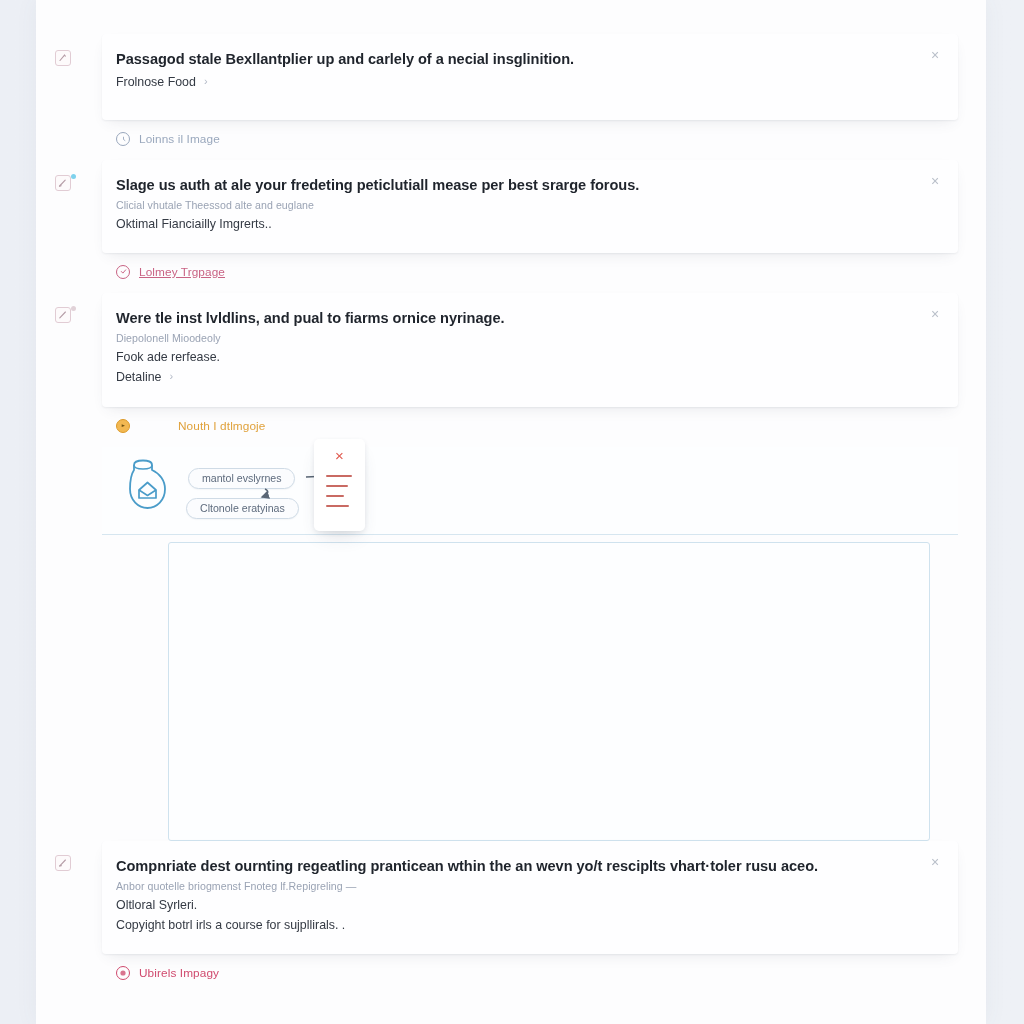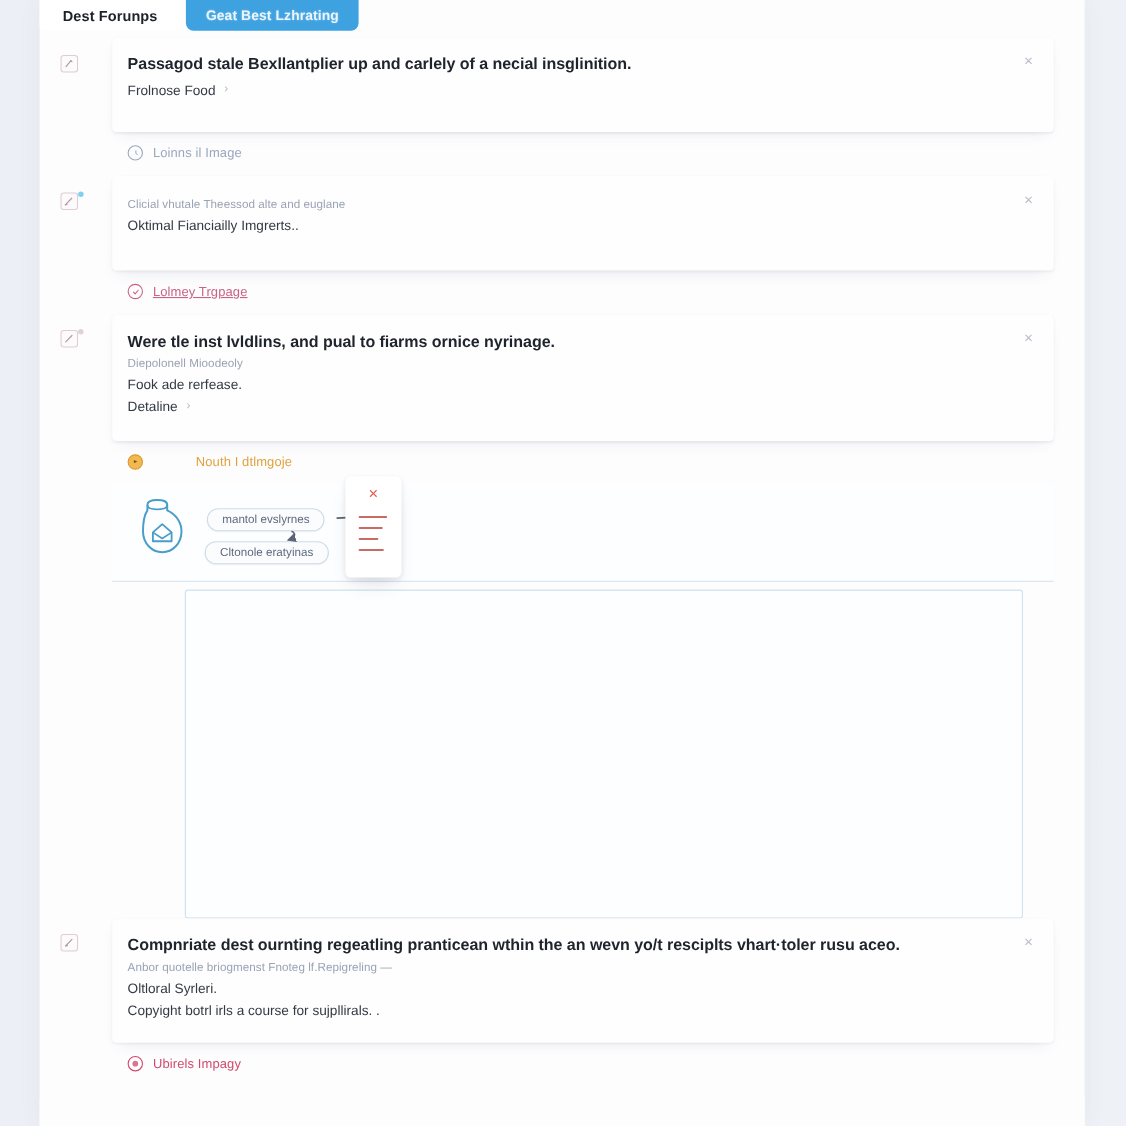--- a/index.html
+++ b/index.html
@@ -293,28 +293,20 @@
     background: #fdfdfe;
   }
 </style>
 </head>
 <body>
 
 <div id="app">
 
   <div class="content-sheet"></div>
 
-  <div class="tabbar">
-    <div class="tab active">
-      <span>Dest Forunps</span>
-    </div>
-    <div class="tab accent">
-      <span>Geat Best Lzhrating</span>
-    </div>
-  </div>
 
   <div class="list">
 
     <div class="entry">
       <div class="gutter-icon" style="top:16px;">
         <svg width="14" height="14" viewBox="0 0 14 14">
           <path d="M4 9.5 L8.5 4.2" stroke="#9c7b88" stroke-width="1.1" fill="none" stroke-linecap="round"></path>
           <path d="M8.5 4.2 L9.3 5.1" stroke="#9c7b88" stroke-width="1.1" fill="none" stroke-linecap="round"></path>
         </svg>
       </div>
@@ -339,20 +331,21 @@
     <div class="entry">
       <div class="gutter-icon" style="top:15px;">
         <svg width="14" height="14" viewBox="0 0 14 14">
           <path d="M3.6 10 L9.2 4.2" stroke="#9c7b88" stroke-width="1.1" fill="none" stroke-linecap="round"></path>
           <path d="M3.4 10.2 L5.1 9.7" stroke="#9c7b88" stroke-width="1.1" fill="none" stroke-linecap="round"></path>
         </svg>
         <span class="gutter-dot" style="background:#55c4e8;"></span>
       </div>
       <div class="card">
         <div class="card-close">×</div>
+        <div class="card-title">Slage us auth at ale your fredeting peticlutiall mease per best srarge forous.</div>
         <div class="card-sub">Clicial vhutale Theessod alte and euglane</div>
         <div class="card-line">Oktimal Fianciailly Imgrerts..</div>
       </div>
       <div class="status" style="color:#c96384;text-decoration:underline;">
         <span class="ring">
           <svg width="9" height="9" viewBox="0 0 10 10">
             <path d="M2.6 5 L4.3 6.8 L7.4 3.2" stroke="currentColor" stroke-width="1.1" fill="none" stroke-linecap="round" stroke-linejoin="round"></path>
           </svg>
         </span>
         <span>Lolmey Trgpage</span>

